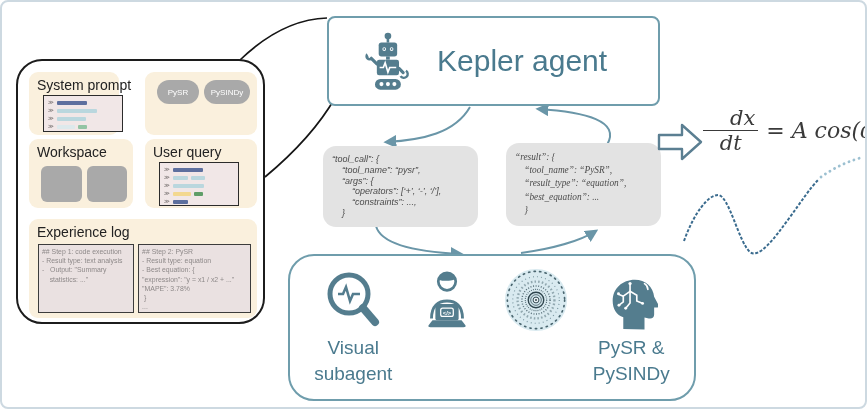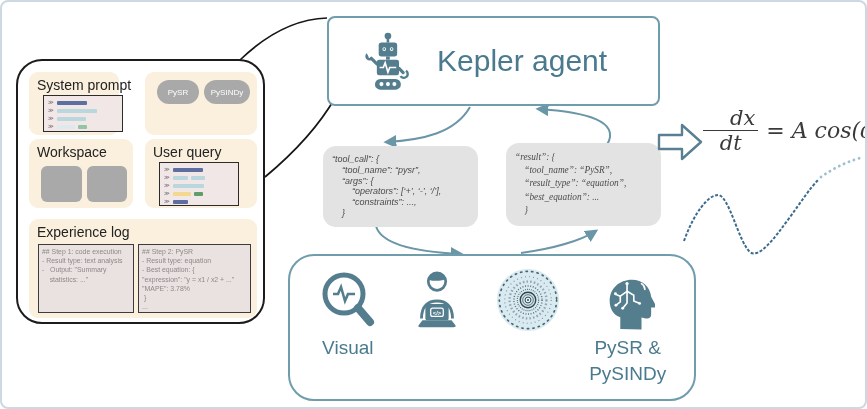--- a/index.html
+++ b/index.html
@@ -276,20 +276,21 @@
     <div class="subagent">
       <div class="icon-wrap">
         <svg width="60" height="64" viewBox="0 0 60 64">
           <circle cx="26" cy="26" r="19" fill="none" stroke="#547d8e" stroke-width="5"></circle>
           <polyline points="15,26 20,26 23,19 27,33 30,26 37,26" fill="none" stroke="#547d8e" stroke-width="2.6"></polyline>
           <line x1="40" y1="40" x2="52" y2="54" stroke="#547d8e" stroke-width="8" stroke-linecap="round"></line>
         </svg>
       </div>
       <div class="sub-label">
         <span>Visual</span><br>
+        <span>subagent</span>
       </div>
     </div>
 
     <div class="subagent">
       <div class="icon-wrap">
         <svg width="62" height="64" viewBox="0 0 64 66">
           <circle cx="32" cy="14" r="9" fill="none" stroke="#547d8e" stroke-width="2.8"></circle>
           <path d="M23.5,12 a9,9 0 0 1 14.5,-5.5 c1.5,1.5 2.5,3.5 2.6,5 c-6,2.5 -13,2 -17.1,0.5 z" fill="#547d8e"></path>
           <path d="M16,52 c0,-13 7,-18 16,-18 c9,0 16,5 16,18" fill="none" stroke="#547d8e" stroke-width="3"></path>
           <rect x="20" y="37" width="24" height="17" rx="2" fill="#547d8e"></rect>

